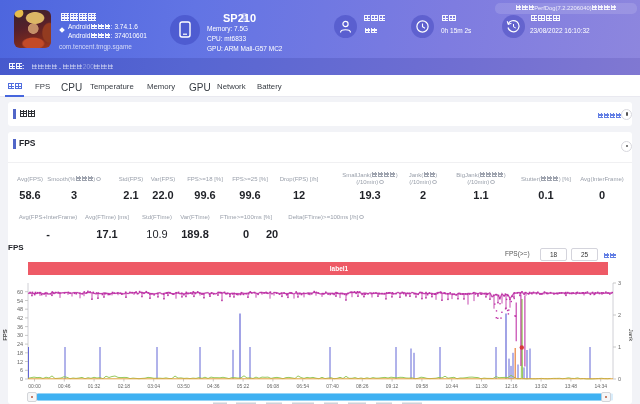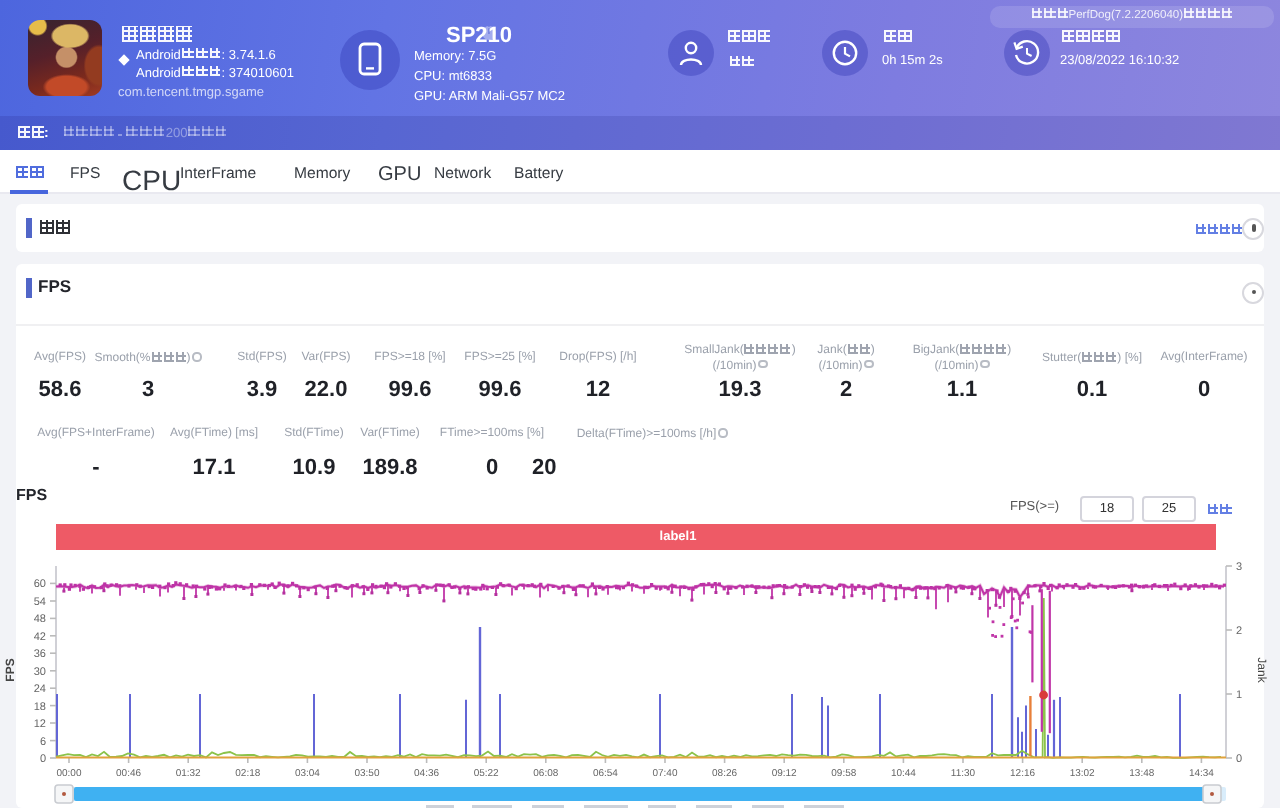--- a/index.html
+++ b/index.html
@@ -60,22 +60,22 @@
 <div class="abs" style="left:495px;top:3px;width:142px;height:11px;border-radius:5px;background:rgba(255,255,255,.13);color:rgba(255,255,255,.85);font-size:5.8px;line-height:11px;text-align:center"><i class="c" style="width:5.2px;height:4.8px;"></i><i class="c" style="width:5.2px;height:4.8px;"></i><i class="c" style="width:5.2px;height:4.8px;"></i>PerfDog(7.2.2206040)<i class="c" style="width:5.2px;height:4.8px;"></i><i class="c" style="width:5.2px;height:4.8px;"></i><i class="c" style="width:5.2px;height:4.8px;"></i><i class="c" style="width:5.2px;height:4.8px;"></i></div>
 </div>
 <div class="abs" style="left:0;top:58px;width:640px;height:17px;background:linear-gradient(100deg,#4659cd 0%,#5766d2 30%,#6f6ed2 70%,#8078d2 100%)">
 <span class="abs" style="left:8px;top:5px;color:#fff"><i class="c" style="width:6.0px;height:5.6px;"></i><i class="c" style="width:6.0px;height:5.6px;"></i><span style="font-size:7px;font-weight:bold">:</span></span>
 <span class="abs" style="left:31px;top:5px;color:rgba(255,255,255,.38)"><i class="c" style="width:5.7px;height:5.3px;"></i><i class="c" style="width:5.7px;height:5.3px;"></i><i class="c" style="width:5.7px;height:5.3px;"></i><i class="c" style="width:5.7px;height:5.3px;"></i><i style="display:inline-block;width:2px;height:1.5px;background:currentColor;margin:0 1.5px"></i><i class="c" style="width:5.7px;height:5.3px;"></i><i class="c" style="width:5.7px;height:5.3px;"></i><i class="c" style="width:5.7px;height:5.3px;"></i><span style="font-size:6.6px">200</span><i class="c" style="width:5.7px;height:5.3px;"></i><i class="c" style="width:5.7px;height:5.3px;"></i><i class="c" style="width:5.7px;height:5.3px;"></i></span>
 </div>
 <div class="abs" style="left:0;top:75px;width:640px;height:22px;background:#fff;border-bottom:1px solid #e9e9f0">
 <span class="abs" style="left:7px;top:8px;color:#4766dd"><i class="c" style="width:6.5px;height:6.0px;"></i><i class="c" style="width:6.5px;height:6.0px;"></i></span>
 <div class="abs" style="left:5px;top:19.5px;width:19px;height:2px;background:#4766dd"></div>
 <span class="abs" style="left:35px;top:8px;font-size:7.8px;color:#363b42">FPS</span>
-<span class="abs" style="left:61px;top:8px;font-size:14px;color:#363b42">CPU</span>
-<span class="abs" style="left:90px;top:8px;font-size:7.8px;color:#363b42">InterFrame</span>
+<span class="abs" style="left:61px;top:8px;font-size:10px;color:#363b42">CPU</span>
+<span class="abs" style="left:90px;top:8px;font-size:7.8px;color:#363b42">Temperature</span>
 <span class="abs" style="left:147px;top:8px;font-size:7.8px;color:#363b42">Memory</span>
 <span class="abs" style="left:189px;top:8px;font-size:10px;color:#363b42">GPU</span>
 <span class="abs" style="left:217px;top:8px;font-size:7.8px;color:#363b42">Network</span>
 <span class="abs" style="left:257px;top:8px;font-size:7.8px;color:#363b42">Battery</span>
 </div>
 <div class="card" style="top:102px;height:24px">
 <div class="abs" style="left:5px;top:7px;width:2.5px;height:10px;background:#5166c8"></div>
 <span class="abs" style="left:11px;top:8px;color:#23252b"><i class="c" style="width:7.3px;height:6.8px;"></i><i class="c" style="width:7.3px;height:6.8px;"></i></span>
 <span class="abs" style="left:589px;top:9.5px;color:#5b79e3"><i class="c" style="width:5.2px;height:4.8px;"></i><i class="c" style="width:5.2px;height:4.8px;"></i><i class="c" style="width:5.2px;height:4.8px;"></i><i class="c" style="width:5.2px;height:4.8px;"></i></span>
 <div class="abs" style="left:613px;top:6.5px;width:11px;height:11px;border-radius:50%;border:1px solid #d8d8de"></div>
@@ -86,21 +86,21 @@
 <span class="abs" style="left:11px;top:7px;color:#23252b;font-weight:bold;font-size:8.5px">FPS</span>
 <div class="abs" style="left:613px;top:8.5px;width:11px;height:11px;border-radius:50%;border:1px solid #d8d8de"></div>
 <div class="abs" style="left:617.5px;top:12.5px;width:2.5px;height:2.5px;background:#555;border-radius:50%"></div>
 <div class="abs" style="left:0;top:30px;width:624px;height:1px;background:#f0f0f2"></div>
 </div>
 <div class="abs" style="left:-25px;top:176px;width:110px;text-align:center;font-size:6px;color:#9aa0ab;line-height:7px">Avg(FPS)</div>
 <div class="abs" style="left:-25px;top:190px;width:110px;text-align:center;font-size:11px;font-weight:bold;color:#1f2127">58.6</div>
 <div class="abs" style="left:19px;top:176px;width:110px;text-align:center;font-size:6px;color:#9aa0ab;line-height:7px">Smooth(%<i class="c" style="width:5.0px;height:4.6px;"></i><i class="c" style="width:5.0px;height:4.6px;"></i><i class="c" style="width:5.0px;height:4.6px;"></i>)<i style="display:inline-block;width:4.5px;height:4.5px;border-radius:50%;border:0.8px solid #b8bcc4;vertical-align:0;margin-left:1px"></i></div>
 <div class="abs" style="left:19px;top:190px;width:110px;text-align:center;font-size:11px;font-weight:bold;color:#1f2127">3</div>
 <div class="abs" style="left:76px;top:176px;width:110px;text-align:center;font-size:6px;color:#9aa0ab;line-height:7px">Std(FPS)</div>
-<div class="abs" style="left:76px;top:190px;width:110px;text-align:center;font-size:11px;font-weight:bold;color:#1f2127">3.9</div>
+<div class="abs" style="left:76px;top:190px;width:110px;text-align:center;font-size:11px;font-weight:bold;color:#1f2127">2.1</div>
 <div class="abs" style="left:108px;top:176px;width:110px;text-align:center;font-size:6px;color:#9aa0ab;line-height:7px">Var(FPS)</div>
 <div class="abs" style="left:108px;top:190px;width:110px;text-align:center;font-size:11px;font-weight:bold;color:#1f2127">22.0</div>
 <div class="abs" style="left:150px;top:176px;width:110px;text-align:center;font-size:6px;color:#9aa0ab;line-height:7px">FPS&gt;=18 [%]</div>
 <div class="abs" style="left:150px;top:190px;width:110px;text-align:center;font-size:11px;font-weight:bold;color:#1f2127">99.6</div>
 <div class="abs" style="left:195px;top:176px;width:110px;text-align:center;font-size:6px;color:#9aa0ab;line-height:7px">FPS&gt;=25 [%]</div>
 <div class="abs" style="left:195px;top:190px;width:110px;text-align:center;font-size:11px;font-weight:bold;color:#1f2127">99.6</div>
 <div class="abs" style="left:244px;top:176px;width:110px;text-align:center;font-size:6px;color:#9aa0ab;line-height:7px">Drop(FPS) [/h]</div>
 <div class="abs" style="left:244px;top:190px;width:110px;text-align:center;font-size:11px;font-weight:bold;color:#1f2127">12</div>
 <div class="abs" style="left:315px;top:172px;width:110px;text-align:center;font-size:6px;color:#9aa0ab;line-height:7px">SmallJank(<i class="c" style="width:5.0px;height:4.6px;"></i><i class="c" style="width:5.0px;height:4.6px;"></i><i class="c" style="width:5.0px;height:4.6px;"></i><i class="c" style="width:5.0px;height:4.6px;"></i>)<br>(/10min)<i style="display:inline-block;width:4.5px;height:4.5px;border-radius:50%;border:0.8px solid #b8bcc4;vertical-align:0;margin-left:1px"></i></div>
 <div class="abs" style="left:315px;top:190px;width:110px;text-align:center;font-size:11px;font-weight:bold;color:#1f2127">19.3</div>
@@ -110,21 +110,21 @@
 <div class="abs" style="left:426px;top:190px;width:110px;text-align:center;font-size:11px;font-weight:bold;color:#1f2127">1.1</div>
 <div class="abs" style="left:491px;top:176px;width:110px;text-align:center;font-size:6px;color:#9aa0ab;line-height:7px">Stutter(<i class="c" style="width:5.0px;height:4.6px;"></i><i class="c" style="width:5.0px;height:4.6px;"></i><i class="c" style="width:5.0px;height:4.6px;"></i>) [%]</div>
 <div class="abs" style="left:491px;top:190px;width:110px;text-align:center;font-size:11px;font-weight:bold;color:#1f2127">0.1</div>
 <div class="abs" style="left:547px;top:176px;width:110px;text-align:center;font-size:6px;color:#9aa0ab;line-height:7px">Avg(InterFrame)</div>
 <div class="abs" style="left:547px;top:190px;width:110px;text-align:center;font-size:11px;font-weight:bold;color:#1f2127">0</div>
 <div class="abs" style="left:-12px;top:214px;width:120px;text-align:center;font-size:6px;color:#9aa0ab">Avg(FPS+InterFrame)</div>
 <div class="abs" style="left:-12px;top:228.5px;width:120px;text-align:center;font-size:11px;font-weight:bold;color:#1f2127">-</div>
 <div class="abs" style="left:47px;top:214px;width:120px;text-align:center;font-size:6px;color:#9aa0ab">Avg(FTime) [ms]</div>
 <div class="abs" style="left:47px;top:228.5px;width:120px;text-align:center;font-size:11px;font-weight:bold;color:#1f2127">17.1</div>
 <div class="abs" style="left:97px;top:214px;width:120px;text-align:center;font-size:6px;color:#9aa0ab">Std(FTime)</div>
-<div class="abs" style="left:97px;top:228.5px;width:120px;text-align:center;font-size:11px;font-weight:bold;color:#1f2127">10.9</div>
+<div class="abs" style="left:97px;top:228.5px;width:120px;text-align:center;font-size:11px;font-weight:normal;color:#1f2127">10.9</div>
 <div class="abs" style="left:135px;top:214px;width:120px;text-align:center;font-size:6px;color:#9aa0ab">Var(FTime)</div>
 <div class="abs" style="left:135px;top:228.5px;width:120px;text-align:center;font-size:11px;font-weight:bold;color:#1f2127">189.8</div>
 <div class="abs" style="left:186px;top:214px;width:120px;text-align:center;font-size:6px;color:#9aa0ab">FTime&gt;=100ms [%]</div>
 <div class="abs" style="left:186px;top:228.5px;width:120px;text-align:center;font-size:11px;font-weight:bold;color:#1f2127">0</div>
 <div class="abs" style="left:266px;top:214px;width:120px;text-align:center;font-size:6px;color:#9aa0ab">Delta(FTime)&gt;=100ms [/h]<i style="display:inline-block;width:4.5px;height:4.5px;border-radius:50%;border:0.8px solid #b8bcc4;vertical-align:0;margin-left:1px"></i></div>
 <div class="abs" style="left:266px;top:228.5px;width:120px;text-align:left;font-size:11px;font-weight:bold;color:#1f2127">20</div>
 <div class="abs" style="left:8px;top:244px;font-size:8px;font-weight:bold;color:#23252b">FPS</div>
 <div class="abs" style="left:505px;top:251px;font-size:6.5px;color:#555">FPS(&gt;=)</div>
 <div class="abs" style="left:540px;top:248px;width:27px;height:13px;border:1px solid #d4d4dc;border-radius:2px;background:#fff;font-size:6.5px;color:#333;text-align:center;line-height:12px">18</div>
 <div class="abs" style="left:571px;top:248px;width:27px;height:13px;border:1px solid #d4d4dc;border-radius:2px;background:#fff;font-size:6.5px;color:#333;text-align:center;line-height:12px">25</div>

